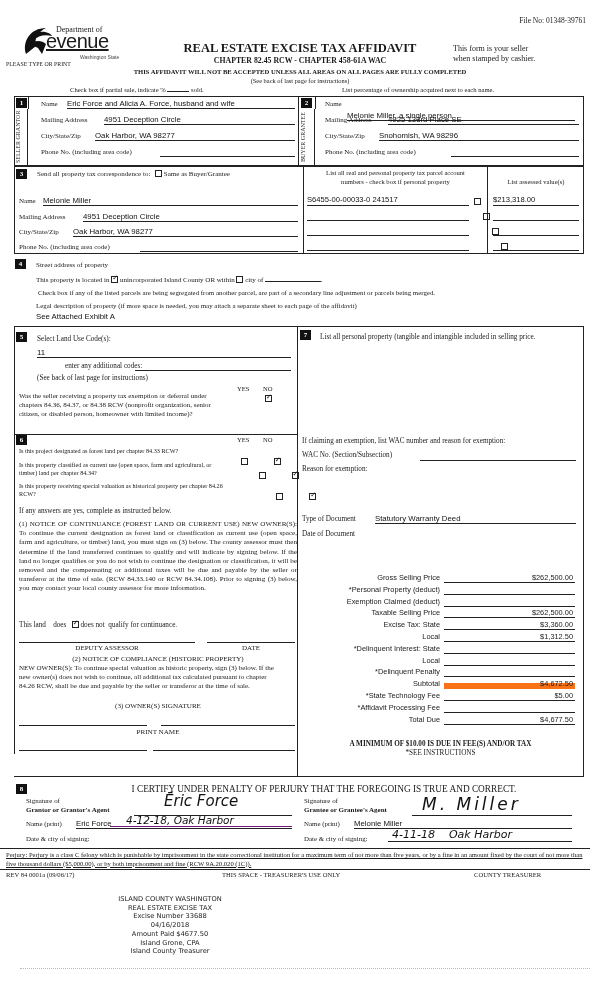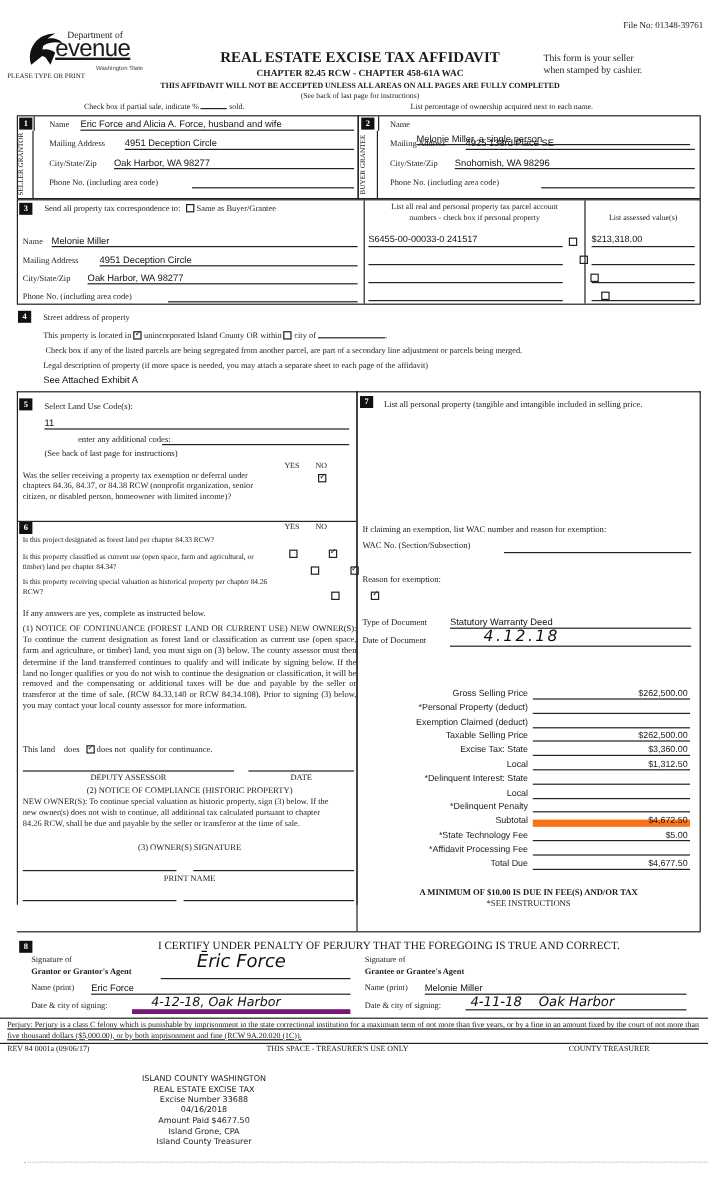--- a/index.html
+++ b/index.html
@@ -176,26 +176,25 @@
   <div class="abs" style="left:138px; top:423px; width:142px; border-top:1px solid #222;"></div>
 </div>
 
 <div class="box" style="left:297px; top:326px; width:287px; height:428px; border-bottom:none;">
   <div class="secnum" style="left:2px; top:3px;">7</div>
   <div class="abs" style="left:22px; top:6px; width:255px; font-size:7.2px; line-height:9px;">List all personal property (tangible and intangible included in selling price.</div>
   <div class="abs" style="left:22px; top:26px; width:255px; height:70px;"></div>
   <div class="abs" style="left:4px; top:110px; font-size:7.2px;">If claiming an exemption, list WAC number and reason for exemption:</div>
   <div class="abs" style="left:4px; top:124px; font-size:7.2px;">WAC No. (Section/Subsection)</div>
   <div class="abs fill" style="left:122px; top:124px; width:156px; height:10px; border-bottom:1px solid #222;"></div>
-  <div class="abs" style="left:4px; top:152px; font-size:7.2px;text-align:right;">Reason for exemption:</div>
+  <div class="abs" style="left:4px; top:138px; font-size:7.2px;text-align:right;">Reason for exemption:</div>
   <div class="abs" style="left:4px; top:148px; width:274px; height:30px;"></div>
   <div class="abs" style="left:4px; top:188px; font-size:7.2px;">Type of Document</div>
   <div class="abs fill" style="left:77px; top:187px; width:201px; border-bottom:1px solid #222; font-size:7.8px;">Statutory Warranty Deed</div>
   <div class="abs" style="left:4px; top:203px; font-size:7.2px;">Date of Document</div>
-  <div class="abs hw" style="left:77px; top:196px; width:201px; border-bottom:1px solid #222; font-size:13px; padding-left:28px; letter-spacing:2px;">4.12.18</div>
 
   <div id="fee-rows">
       <div class="abs sans right" style="left:0; top:246px; width:142px; font-size:7.4px;">Gross Selling Price</div>
        <div class="abs sans right" style="left:146px; top:246px; width:131px; height:10px; border-bottom:1px solid #222; font-size:7.4px; padding-right:2px;">$262,500.00</div>
       <div class="abs sans right" style="left:0; top:257.8px; width:142px; font-size:7.4px;">*Personal Property (deduct)</div>
        <div class="abs sans right" style="left:146px; top:257.8px; width:131px; height:10px; border-bottom:1px solid #222; font-size:7.4px; padding-right:2px;"></div>
       <div class="abs sans right" style="left:0; top:269.6px; width:142px; font-size:7.4px;">Exemption Claimed (deduct)</div>
        <div class="abs sans right" style="left:146px; top:269.6px; width:131px; height:10px; border-bottom:1px solid #222; font-size:7.4px; padding-right:2px;"></div>
       <div class="abs sans right" style="left:0; top:281.4px; width:142px; font-size:7.4px;">Taxable Selling Price</div>
        <div class="abs sans right" style="left:146px; top:281.4px; width:131px; height:10px; border-bottom:1px solid #222; font-size:7.4px; padding-right:2px;">$262,500.00</div>
@@ -230,24 +229,25 @@
 <div class="abs" style="left:14px; top:776px; width:570px; height:72px;">
   <div class="secnum" style="left:2px; top:8px;">8</div>
   <div class="abs center" style="left:60px; top:8px; width:500px; font-size:9.3px;">I CERTIFY UNDER PENALTY OF PERJURY THAT THE FOREGOING IS TRUE AND CORRECT.</div>
 
   <div class="abs" style="left:12px; top:21px; font-size:6.9px;">Signature of</div>
   <div class="abs bold" style="left:12px; top:30px; font-size:7px;">Grantor or Grantor's Agent</div>
   <div class="abs hw" style="left:120px; top:16px; width:158px; height:24px; border-bottom:1px solid #222; font-size:15px; padding-left:30px;">Ēric Force</div>
   <div class="abs" style="left:12px; top:44px; font-size:6.9px;">Name (print)</div>
   <div class="abs fill" style="left:62px; top:43px; width:216px; border-bottom:1px solid #222; font-size:7.8px;">Eric Force</div>
   <div class="abs" style="left:12px; top:59px; font-size:6.9px;">Date &amp; city of signing:</div>
-  <div class="abs hw" style="left:96px; top:53px; width:182px; border-bottom:4px solid #701a75; font-size:10.5px; padding-left:16px;">4-12-18,  Oak Harbor</div>
+  <div class="abs hw" style="left:96px; top:38px; width:182px; border-bottom:1px solid #701a75; font-size:10.5px; padding-left:16px;">4-12-18,  Oak Harbor</div>
 
   <div class="abs" style="left:290px; top:21px; font-size:6.9px;">Signature of</div>
   <div class="abs bold" style="left:290px; top:30px; font-size:7px;">Grantee or Grantee's Agent</div>
+  <div class="abs hw" style="left:398px; top:18px; width:160px; height:22px; border-bottom:1px solid #222; font-size:17px; padding-left:10px; letter-spacing:3px;">M. Miller</div>
   <div class="abs" style="left:290px; top:44px; font-size:6.9px;">Name (print)</div>
   <div class="abs fill" style="left:340px; top:43px; width:218px; border-bottom:1px solid #222; font-size:7.8px;">Melonie Miller</div>
   <div class="abs" style="left:290px; top:59px; font-size:6.9px;">Date &amp; city of signing:</div>
   <div class="abs hw" style="left:374px; top:52px; width:184px; border-bottom:1px solid #222; font-size:11px; padding-left:4px; white-space:pre;">4-11-18    Oak Harbor</div>
 </div>
 
 <div class="abs" style="left:0; top:848px; width:590px; border-top:1px solid #222;"></div>
 <div class="abs" style="left:6px; top:851px; width:584px; font-size:6.6px; line-height:8.5px; text-decoration:underline;">Perjury: Perjury is a class C felony which is punishable by imprisonment in the state correctional institution for a maximum term of not more than five years, or by a fine in an amount fixed by the court of not more than five thousand dollars ($5,000.00), or by both imprisonment and fine (RCW 9A.20.020 (1C)).</div>
 <div class="abs" style="left:0; top:869px; width:590px; border-top:1px solid #222;"></div>
 <div class="abs" style="left:6px; top:871px; font-size:6.6px;">REV 84 0001a (09/06/17)</div>

